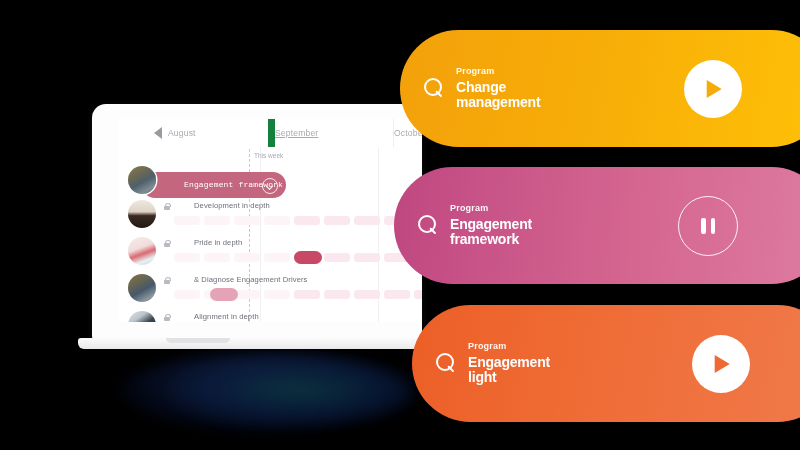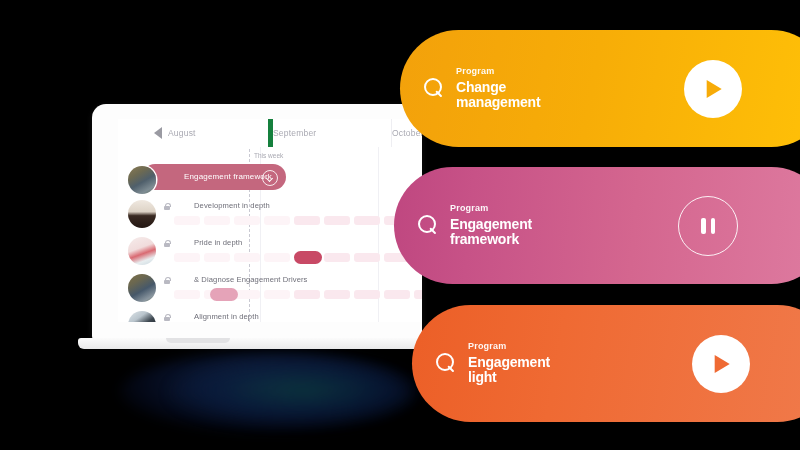--- a/index.html
+++ b/index.html
@@ -41,22 +41,22 @@
 
   
   .month-head{position:absolute;left:0;top:0;right:0;height:28px;
      display:flex;align-items:center;}
   .back-arrow{width:0;height:0;border-top:6px solid transparent;
      border-bottom:6px solid transparent;border-right:8px solid #9a9aa2;
      margin-left:36px;margin-right:6px;}
   .month{flex:0 0 auto;font-size:8.5px;color:#a9a9b2;
      letter-spacing:.2px;}
   .m1{width:100px;}
-  .m2{width:118px;border-left:5px solid #15803d;height:100%;
-      line-height:28px;}
+  .m2{width:118px;border-left:7px solid #15803d;height:100%;
+      line-height:28px;text-decoration:underline;}
   .m3{width:110px;border-left:1px solid #eeeef2;height:100%;
       line-height:28px;}
 
   .colline{position:absolute;top:28px;bottom:0;width:1px;background:#f0f0f4;}
   .colline.c1{left:142px;}
   .colline.c2{left:260px;}
 
   .weekline{position:absolute;left:131px;top:30px;bottom:0;
      border-left:1.5px dashed #c9c9d2;}
   .weeklabel{position:absolute;left:136px;top:33px;font-size:6.5px;
@@ -91,22 +91,22 @@
 
   .track{position:absolute;left:56px;right:-40px;top:19px;height:9px;
      display:flex;gap:4px;}
   .seg{flex:0 0 26px;height:9px;border-radius:3px;background:#fae8ee;}
   .seg.blank{background:#fdf4f7;}
 
   .pill-hi{position:absolute;border-radius:7px;background:#c84965;}
 
   
   .hirow{position:relative;height:34px;}
-  .hipill{position:absolute;left:24px;top:1px;width:144px;height:26px;
-     background:#c4677e;border-radius:13px;}
+  .hipill{position:absolute;left:24px;top:9px;width:144px;height:26px;
+     background:#c4677e;border-radius:13px;font-family:Liberation Mono, monospace;}
   .hipill .txt{position:absolute;left:42px;top:7.5px;font-size:8px;color:#fff;
      letter-spacing:.15px;}
   .chev{position:absolute;right:8px;top:6px;width:14px;height:14px;
      border-radius:50%;border:1px solid rgba(255,255,255,.85);}
   .chev:after{content:"";position:absolute;left:4px;top:4.5px;width:4px;height:4px;
      border-right:1.2px solid #fff;border-bottom:1.2px solid #fff;
      transform:rotate(45deg);}
 
   
   .card{position:absolute;border-radius:70px;display:flex;align-items:center;

